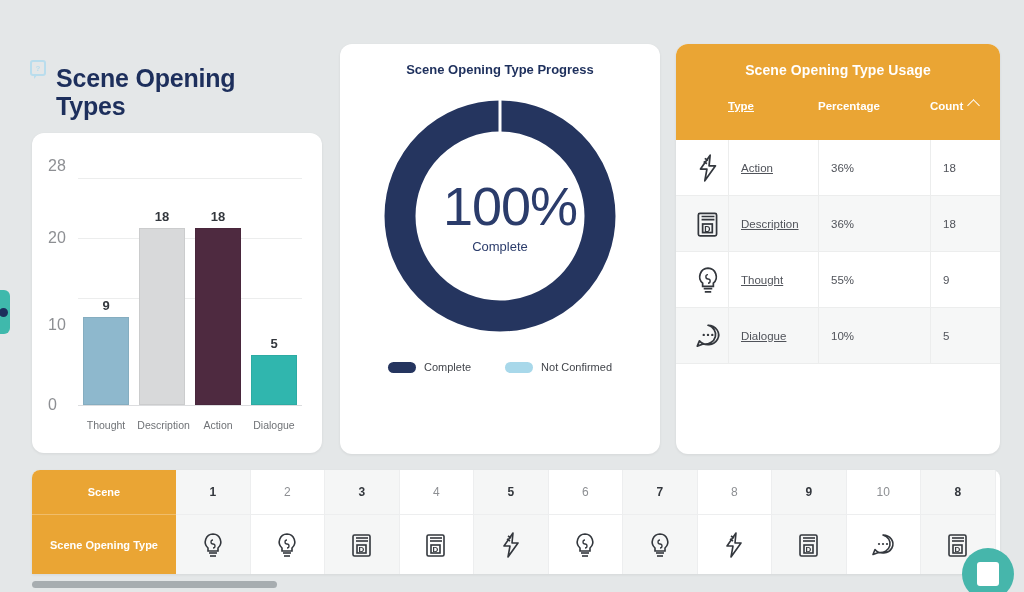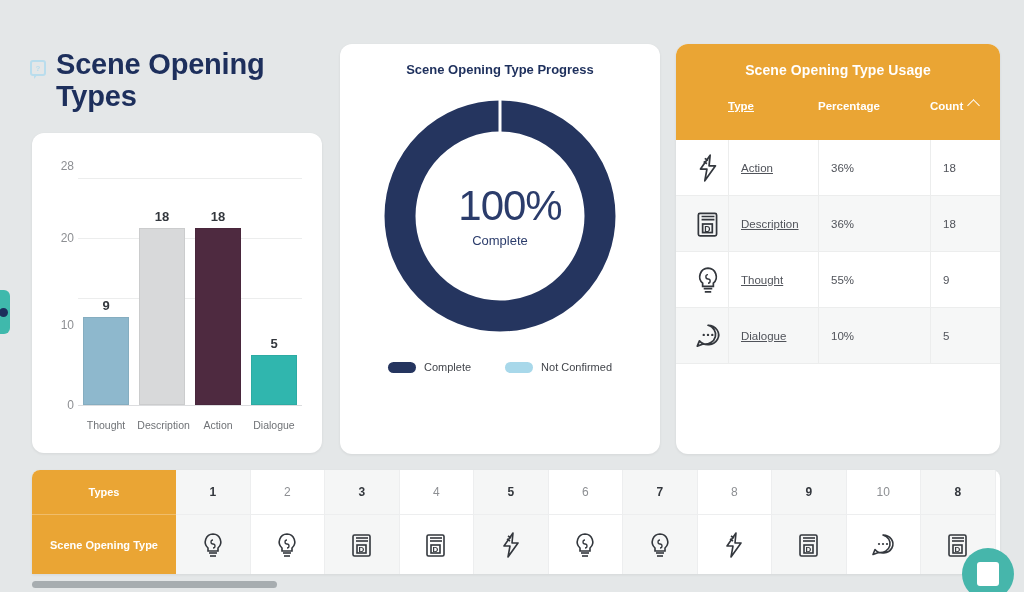--- a/index.html
+++ b/index.html
@@ -37,40 +37,41 @@
     color: #b9dded; font-size: 8px; font-weight: bold;
     display: flex; align-items: center; justify-content: center;
     position: relative; flex: none;
   }
   .help-icon::after {
     content: ""; position: absolute; left: 2px; bottom: -5px;
     border-left: 4px solid #b9dded;
     border-bottom: 5px solid transparent;
   }
   .page-title {
-    font-size: 29px; font-weight: 800; color: #1d2f5c;
+    font-size: 25px; font-weight: 800; color: #1d2f5c;
     line-height: 1.12; letter-spacing: -0.2px;
     max-width: 230px;
+    margin-top: 16px;
   }
 
   
   .card {
     position: absolute;
     background: #ffffff;
     border-radius: 12px;
     box-shadow: 0 1px 3px rgba(0,0,0,0.07);
     overflow: hidden;
   }
 
   
   #bar-card { left: 32px; top: 133px; width: 290px; height: 320px; }
   .bar-plot { position: absolute; left: 0; top: 0; width: 100%; height: 100%; }
   .axis-label {
-    position: absolute; font-size: 12px; color: #8d8f93;
-    text-align: right; width: 26px; left: 16px;
+    position: absolute; font-size: 16px; color: #8d8f93;
+    width: 26px; left: 16px;
     transform: translateY(-50%);
   }
   .gridline {
     position: absolute; left: 46px; right: 20px; height: 1px;
     background: #eceded;
   }
   .gridline.base { background: #dcdddf; }
   .bars {
     position: absolute; left: 46px; right: 20px;
     bottom: 48px; top: 25px;
@@ -101,21 +102,21 @@
   .donut-wrap {
     position: relative; width: 250px; height: 250px;
     margin: 14px auto 0;
   }
   .donut-center {
     position: absolute; inset: 0;
     display: flex; flex-direction: column;
     align-items: center; justify-content: center;
   }
   .donut-pct {
-    font-size: 42px; color: #2b3c6b; font-weight: 300; line-height: 1;
+    font-size: 54px; color: #2b3c6b; font-weight: 300; line-height: 1;
     letter-spacing: -1px;
     margin-left: 20px;
   }
   .donut-sub { font-size: 13px; color: #2b3c6b; margin-top: 6px; }
   .legend {
     display: flex; justify-content: center; gap: 34px;
     margin-top: 20px;
   }
   .legend-item { display: flex; align-items: center; gap: 8px; }
   .legend-swatch { width: 28px; height: 11px; border-radius: 6px; }
@@ -352,21 +353,21 @@
       </svg>
     </div>
     <div class="cell col-type">Dialogue</div>
     <div class="cell col-pct">10%</div>
     <div class="cell col-count">5</div>
   </div>
 </div>
 
 <div id="timeline">
   <div class="tl-row tl-row1">
-    <div class="tl-label">Types</div>
+    <div class="tl-label">Scene</div>
     <div class="tl-cell odd">1</div>
     <div class="tl-cell even">2</div>
     <div class="tl-cell odd">3</div>
     <div class="tl-cell even">4</div>
     <div class="tl-cell odd">5</div>
     <div class="tl-cell even">6</div>
     <div class="tl-cell odd">7</div>
     <div class="tl-cell even">8</div>
     <div class="tl-cell odd">9</div>
     <div class="tl-cell even">10</div>

